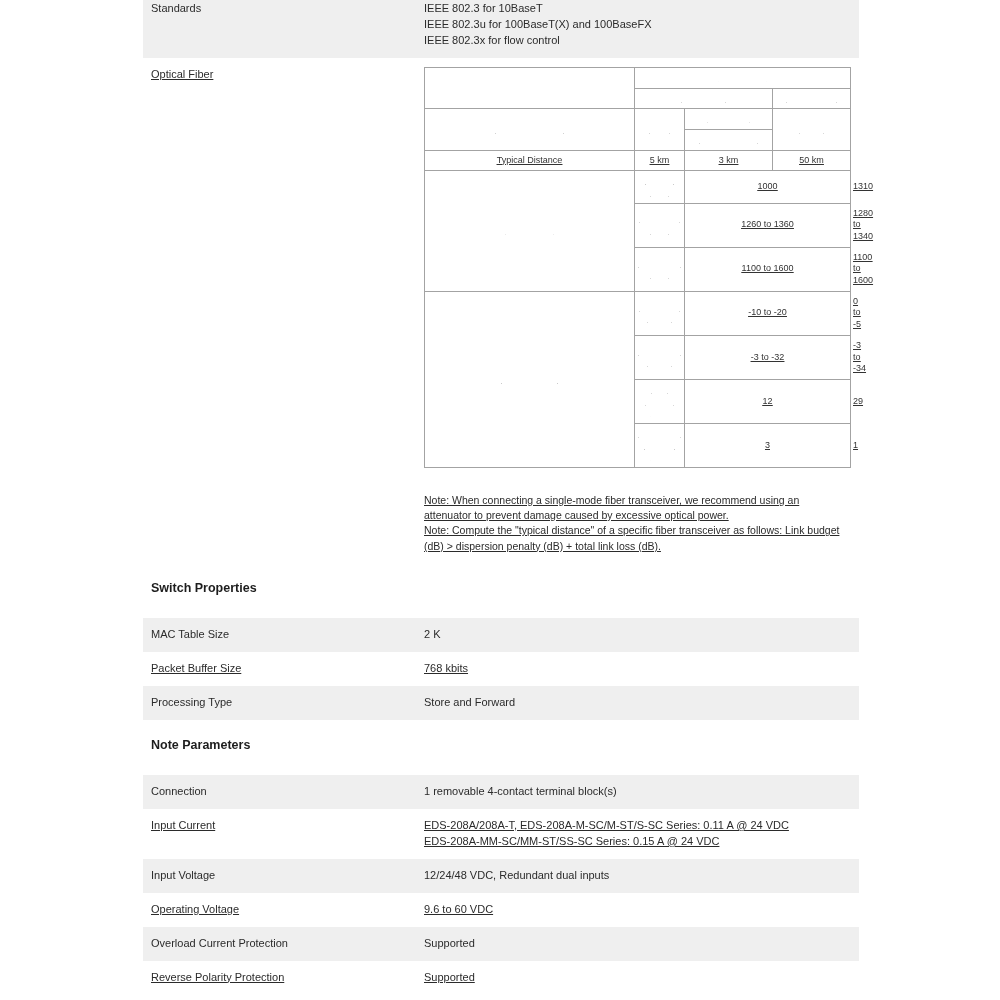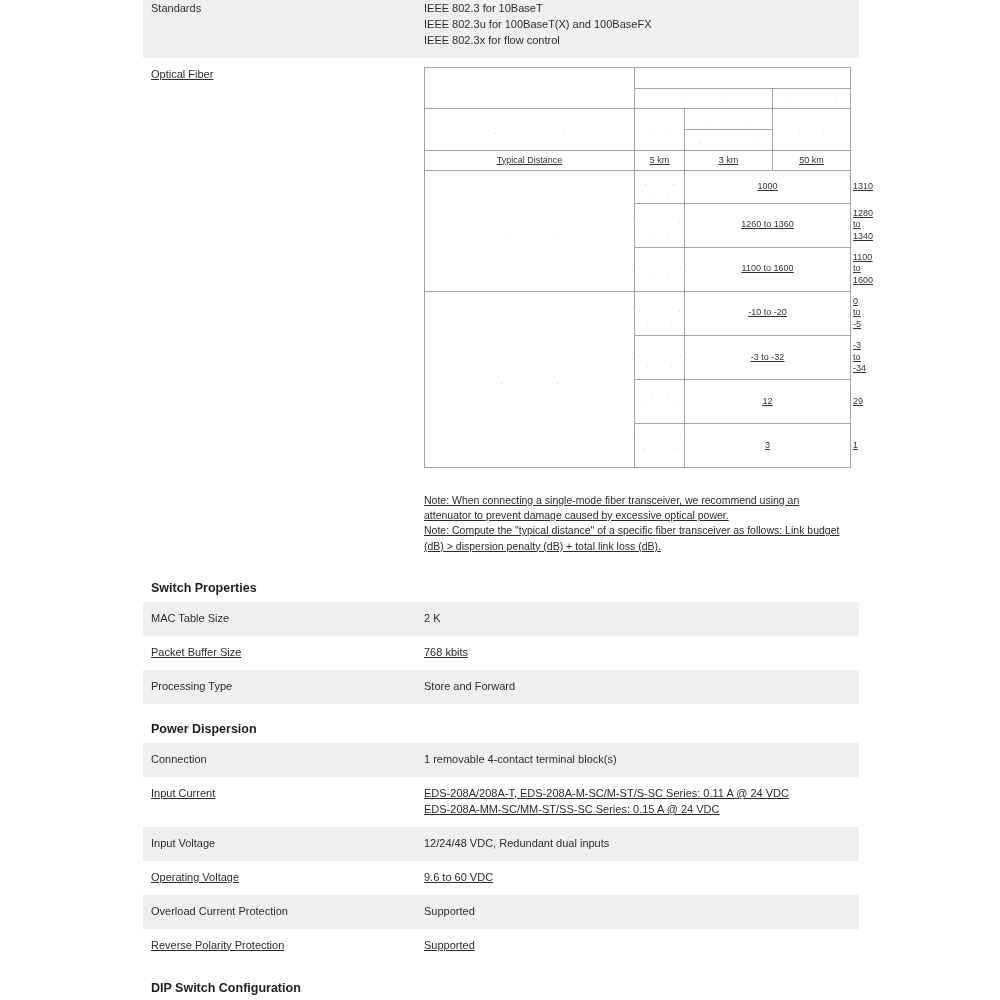--- a/index.html
+++ b/index.html
@@ -39,21 +39,21 @@
   .spec-table tr.plain td {
     background: #ffffff;
     text-decoration: underline;
   }
   .col-label { width: 273px; }
   .col-value { width: 443px; }
 
   .section-row td {
     background: #ffffff !important;
     padding-top: 16px;
-    padding-bottom: 5px;
+    padding-bottom: 21px;
   }
   .section-title {
     font-weight: bold;
     font-size: 12.5px;
     color: #1d1d1d;
   }
 
   
   .fiber-wrap {
     margin: 0;
@@ -213,21 +213,21 @@
       <tr class="plain">
         <td>Packet Buffer Size</td>
         <td>768 kbits</td>
       </tr>
       <tr class="shaded">
         <td>Processing Type</td>
         <td>Store and Forward</td>
       </tr>
 
       <tr class="section-row">
-        <td colspan="2"><span class="section-title">Power Dispersion</span></td>
+        <td colspan="2"><span class="section-title">Note Parameters</span></td>
       </tr>
       <tr class="shaded">
         <td>Connection</td>
         <td>1 removable 4-contact terminal block(s)</td>
       </tr>
       <tr class="plain">
         <td>Input Current</td>
         <td>
           <span class="val-line nowrap">EDS-208A/208A-T, EDS-208A-M-SC/M-ST/S-SC Series: 0.11 A @ 24 VDC</span>
           <span class="val-line nowrap">EDS-208A-MM-SC/MM-ST/SS-SC Series: 0.15 A @ 24 VDC</span>

